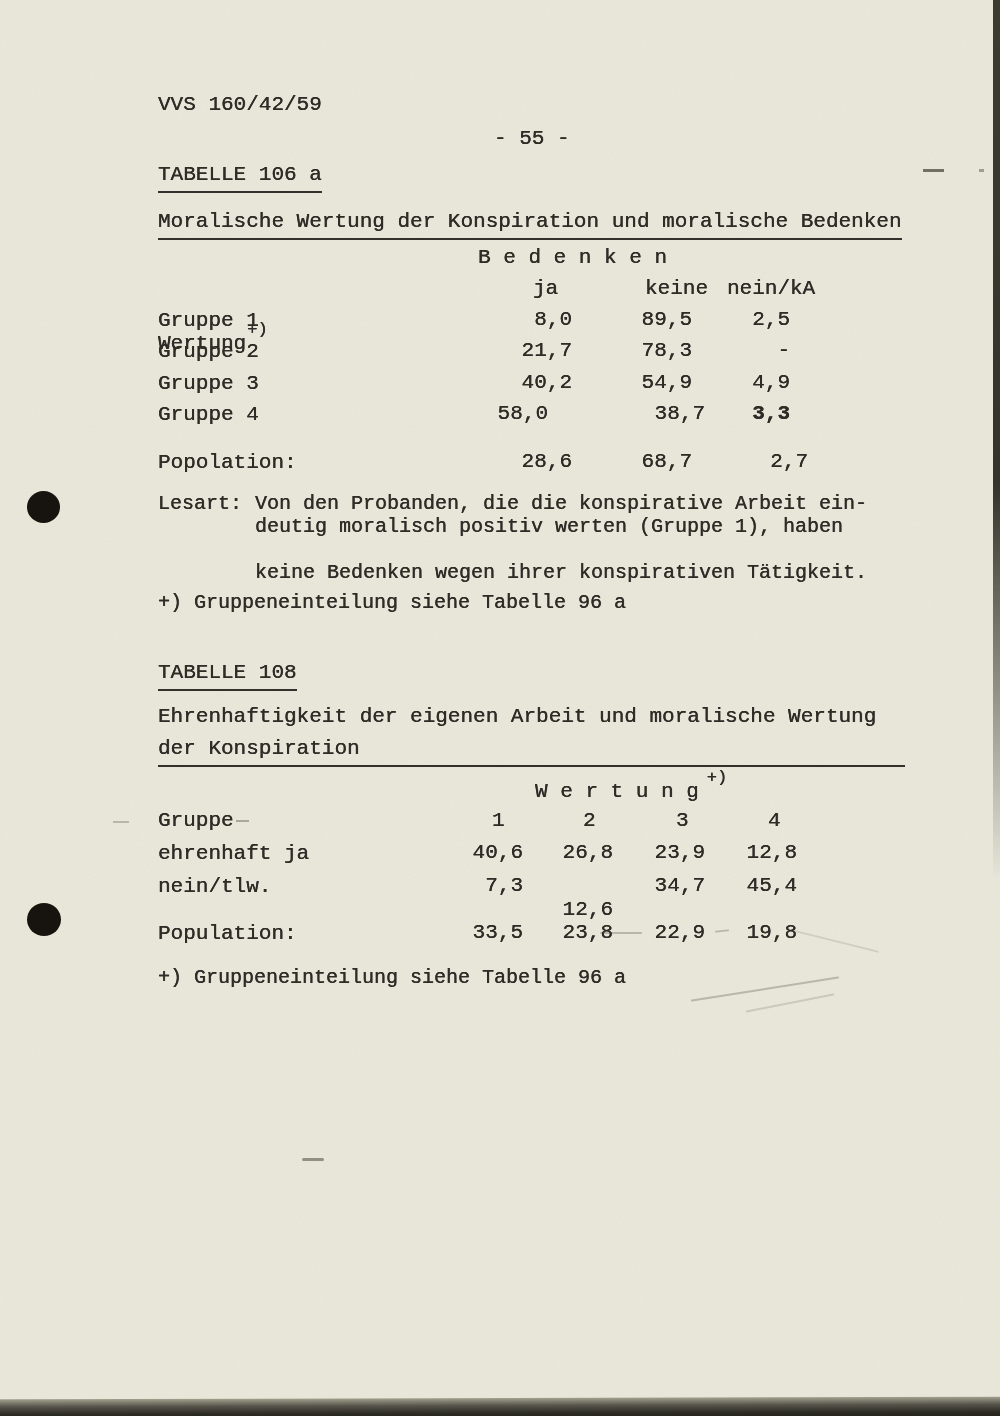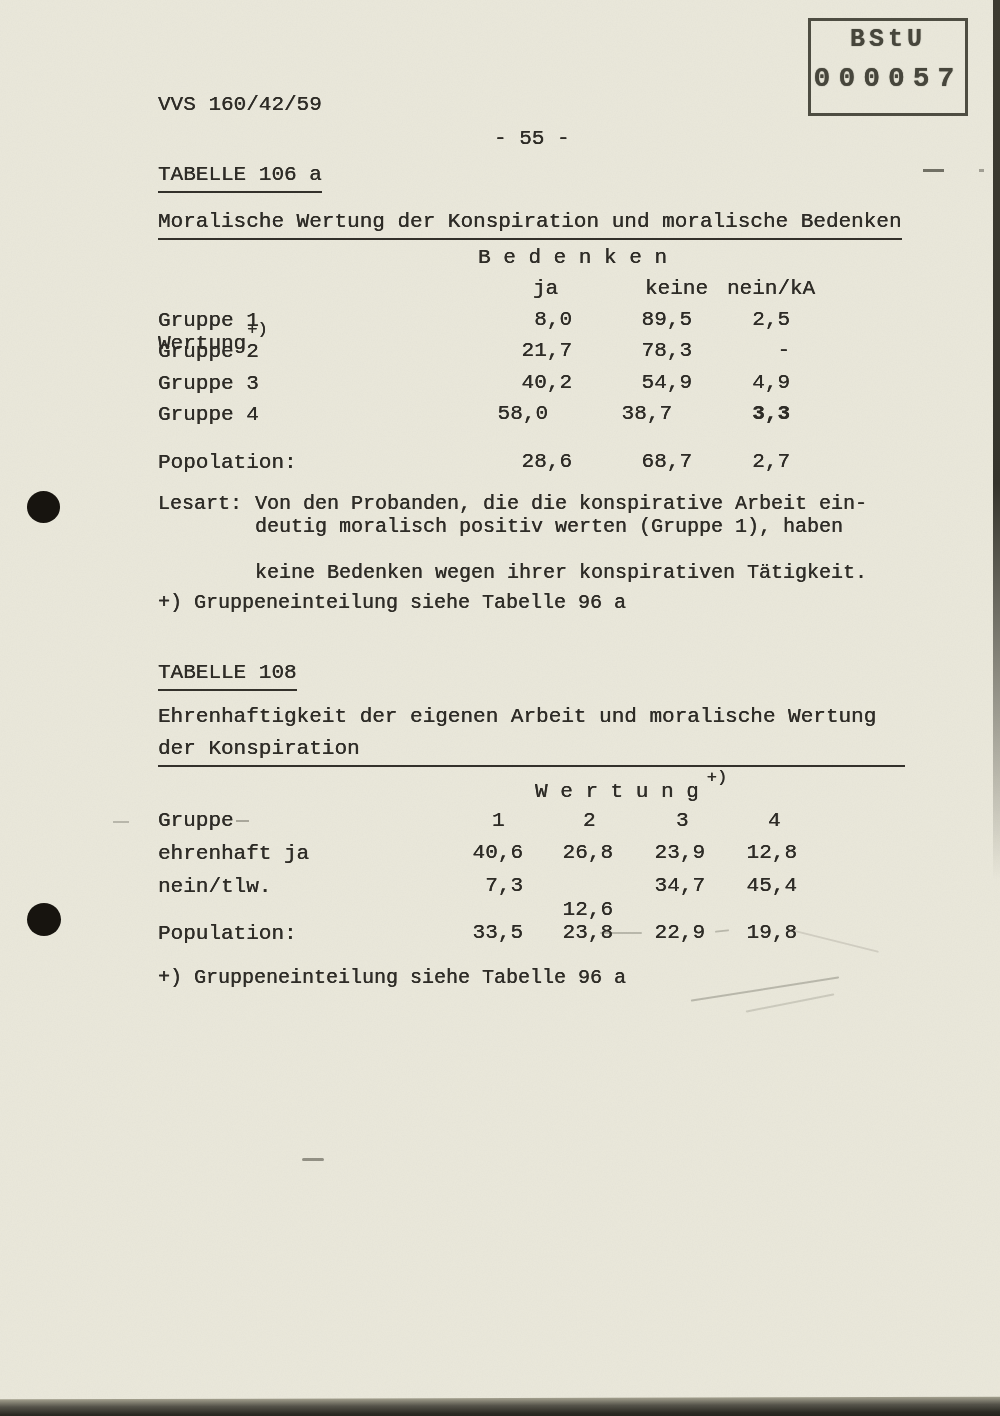--- a/index.html
+++ b/index.html
@@ -53,24 +53,20 @@
     </filter>
     <rect width="1000" height="1416" filter="url(#grain)"></rect>
   </svg>
 
   <div class="edge-right"></div>
   <div class="edge-bottom"></div>
 
   <div class="dot" style="left:27px;top:491px;width:33px;height:32px;"></div>
   <div class="dot" style="left:27px;top:903px;width:34px;height:33px;"></div>
 
-  <div class="stamp">
-    <div class="l1">BStU</div>
-    <div class="num">000057</div>
-  </div>
 
   <div class="t" style="left:158px;top:92px;">VVS 160/42/59</div>
   <div class="t" style="left:494px;top:126px;">- 55 -</div>
 
   <div class="t ul" style="left:158px;top:162px;">TABELLE 106 a</div>
   <div class="mark" style="left:923px;top:169px;width:21px;height:3px;opacity:.75;"></div>
   <div class="mark" style="left:979px;top:169px;width:5px;height:3px;opacity:.45;"></div>
 
   <div class="t ul" style="left:158px;top:209px;">Moralische Wertung der Konspiration und moralische Bedenken</div>
 
@@ -95,28 +91,28 @@
   </div>
   <div>
     <div class="t" style="left:158px;top:371px;">Gruppe 3</div>
     <div class="cell" style="left:472px;top:371px;width:100px;">40,2</div>
     <div class="cell" style="left:592px;top:371px;width:100px;">54,9</div>
     <div class="cell" style="left:690px;top:371px;width:100px;">4,9</div>
   </div>
   <div>
     <div class="t" style="left:158px;top:402px;">Gruppe 4</div>
     <div class="cell" style="left:448px;top:402px;width:100px;">58,0</div>
-    <div class="cell" style="left:572px;top:402px;width:100px;">38,7</div>
+    <div class="cell" style="left:605px;top:402px;width:100px;">38,7</div>
     <div class="cell" style="left:690px;top:402px;width:100px;font-weight:bold;">3,3</div>
   </div>
   <div>
     <div class="t" style="left:158px;top:450px;">Popolation:</div>
     <div class="cell" style="left:472px;top:450px;width:100px;">28,6</div>
     <div class="cell" style="left:592px;top:450px;width:100px;">68,7</div>
-    <div class="cell" style="left:690px;top:450px;width:100px;">2,7</div>
+    <div class="cell" style="left:708px;top:450px;width:100px;">2,7</div>
   </div>
 
   <div class="t small" style="left:158px;top:491px;">Lesart:</div>
   <div class="t small" style="left:255px;top:491px;">Von den Probanden, die die konspirative Arbeit ein-</div>
   <div class="t small" style="left:255px;top:514px;">deutig moralisch positiv werten (Gruppe 1), haben</div>
   <div class="t small" style="left:255px;top:560px;">keine Bedenken wegen ihrer konspirativen Tätigkeit.</div>
 
   <div class="t small" style="left:158px;top:590px;">+) Gruppeneinteilung siehe Tabelle 96 a</div>
 
   <div class="t ul" style="left:158px;top:660px;">TABELLE 108</div>

